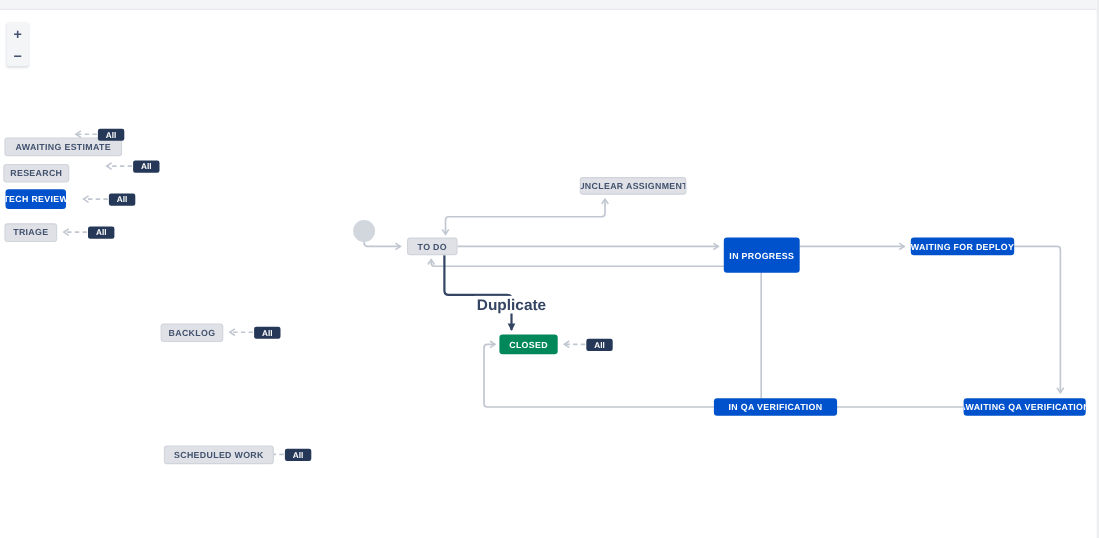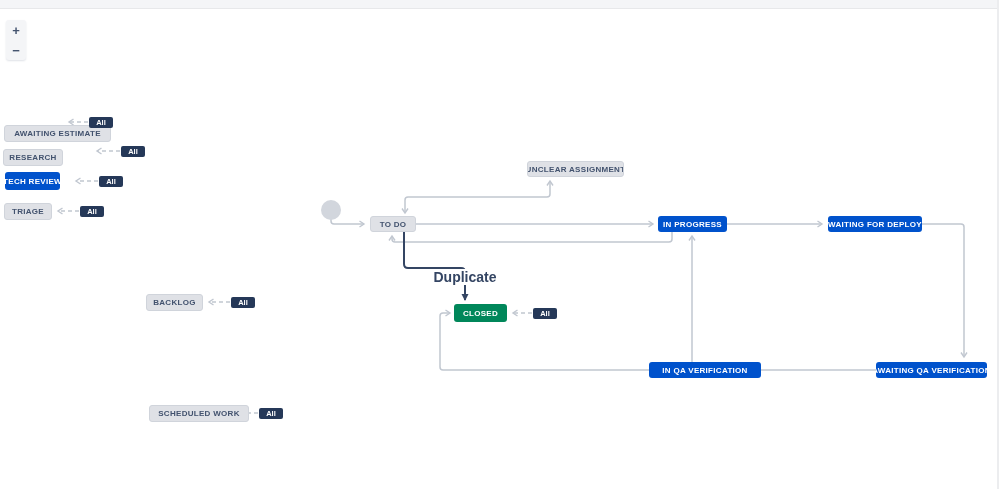--- a/index.html
+++ b/index.html
@@ -79,21 +79,21 @@
   </div>
 <div class="start-node" style="left: 321px; top: 200px; width: 20px; height: 20px;"></div>
     <div class="node node--gray" style="left: 3px; top: 102px; width: 60px; height: 17px; margin-top: 47px;">RESEARCH</div>
     <div class="node node--gray" style="left: 4px; top: 125px; width: 107px; height: 17px;">AWAITING ESTIMATE</div>
     <div class="node node--blue" style="left: 5px; top: 172px; width: 55px; height: 18px;">TECH REVIEW</div>
     <div class="node node--gray" style="left: 4px; top: 203px; width: 48px; height: 17px;">TRIAGE</div>
     <div class="node node--gray" style="left: 146px; top: 294px; width: 57px; height: 17px;">BACKLOG</div>
     <div class="node node--gray" style="left: 149px; top: 405px; width: 100px; height: 17px;">SCHEDULED WORK</div>
     <div class="node node--gray" style="left: 370px; top: 216px; width: 46px; height: 16px;">TO DO</div>
     <div class="node node--gray" style="left: 527px; top: 161px; width: 97px; height: 16px;">UNCLEAR ASSIGNMENT</div>
-    <div class="node node--blue" style="left: 658px; top: 216px; width: 69px; height: 16px; text-align: right;">IN PROGRESS</div>
+    <div class="node node--blue" style="left: 658px; top: 216px; width: 69px; height: 32px; text-align: right;">IN PROGRESS</div>
     <div class="node node--blue" style="left: 828px; top: 216px; width: 94px; height: 16px; text-align: center;">WAITING FOR DEPLOY</div>
     <div class="node node--green" style="left: 454px; top: 304px; width: 53px; height: 18px;">CLOSED</div>
     <div class="node node--blue" style="left: 649px; top: 362px; width: 112px; height: 16px;">IN QA VERIFICATION</div>
     <div class="node node--blue" style="left: 876px; top: 362px; width: 111px; height: 16px;">AWAITING QA VERIFICATION</div>
     <div class="badge" style="left: 89px; top: 117px;">All</div>
     <div class="badge" style="left: 121px; top: 146px;">All</div>
     <div class="badge" style="left: 99px; top: 176px;">All</div>
     <div class="badge" style="left: 80px; top: 206px;">All</div>
     <div class="badge" style="left: 231px; top: 297px;">All</div>
     <div class="badge" style="left: 533px; top: 308px;">All</div>

